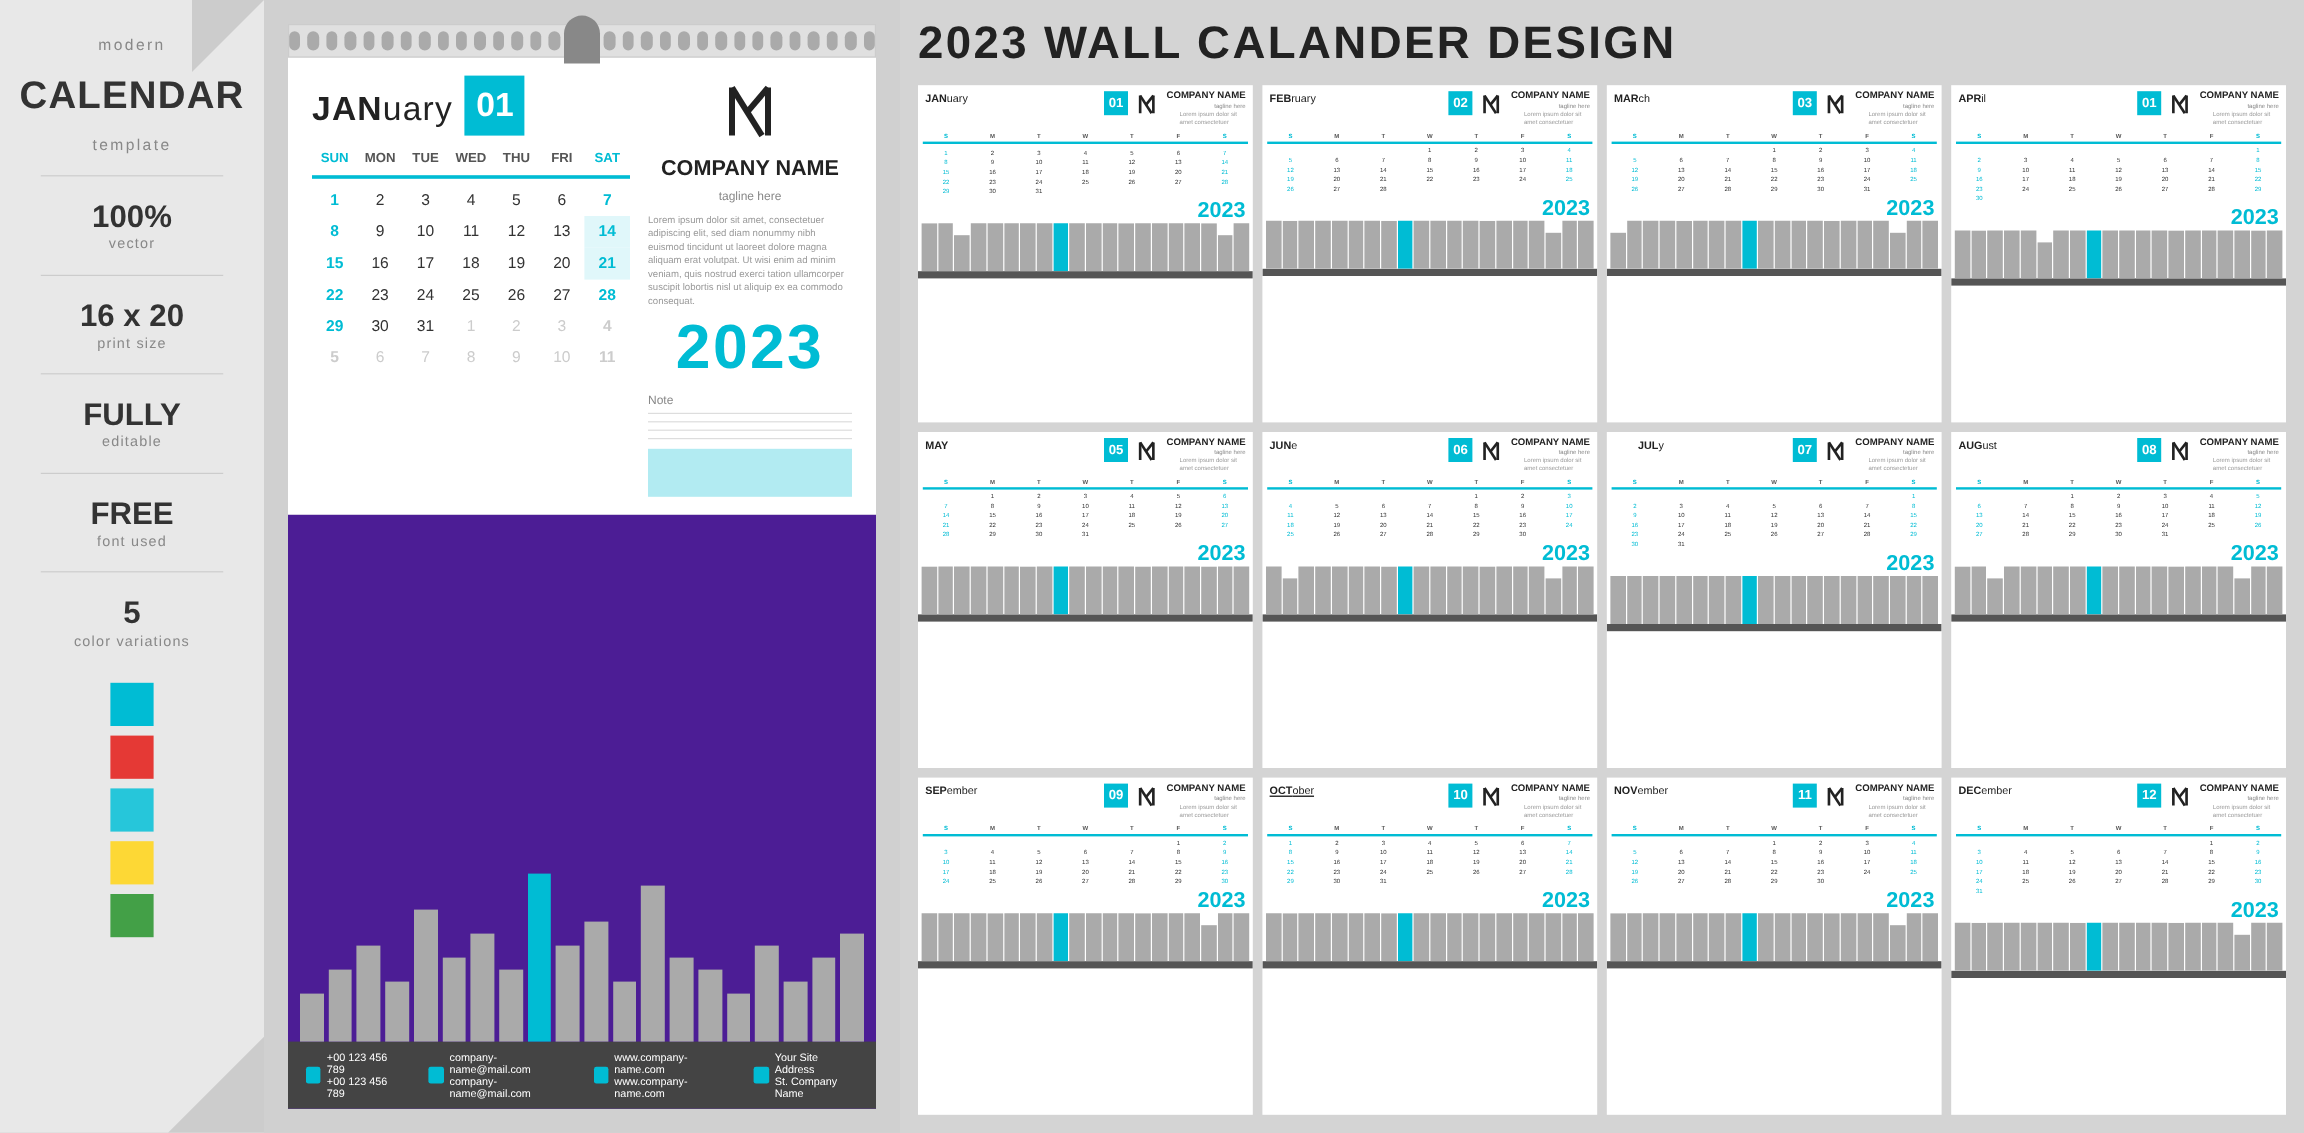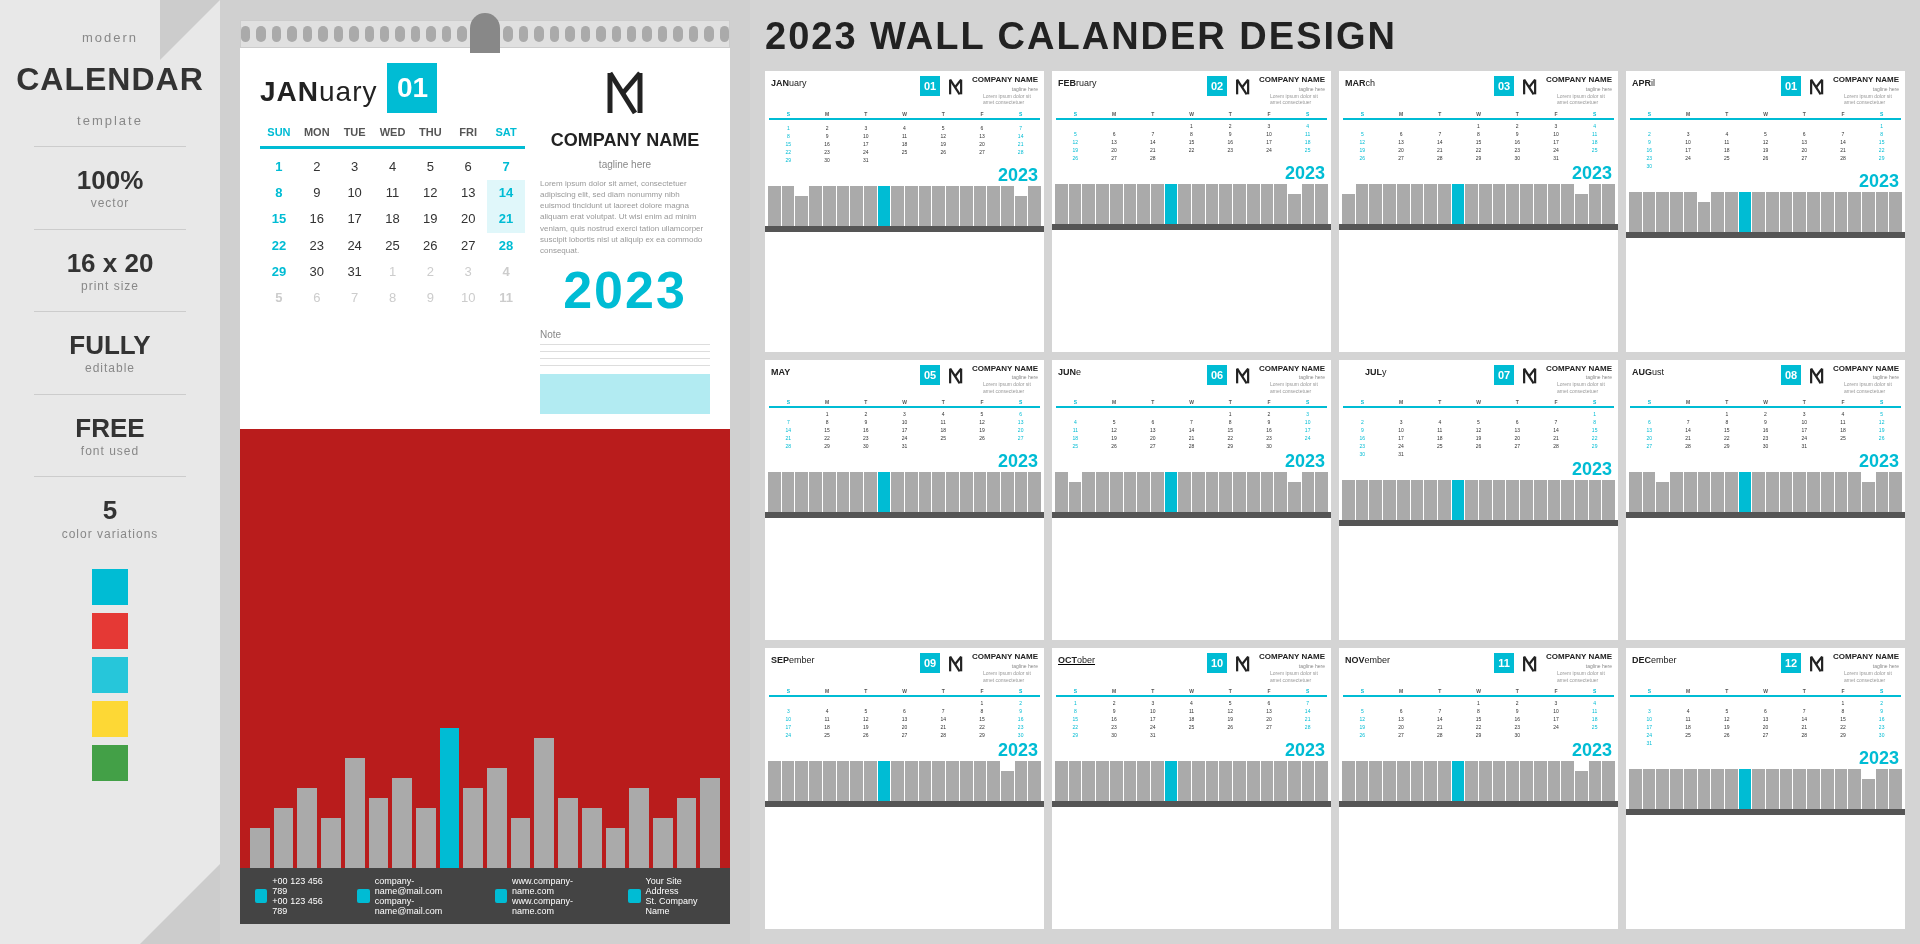--- a/index.html
+++ b/index.html
@@ -301,21 +301,21 @@
     .note-blue-box {
       background: #b2ebf2;
       height: 40px;
       width: 100%;
       margin-top: 8px;
     }
 
     
     .cityscape-section {
       flex: 1;
-      background: #b91c1c;
+      background: #4c1d95;
       margin: 0 20px 20px 20px;
       position: relative;
       overflow: hidden;
       display: flex;
       flex-direction: column;
     }
 
     .cityscape {
       flex: 1;
       position: relative;

